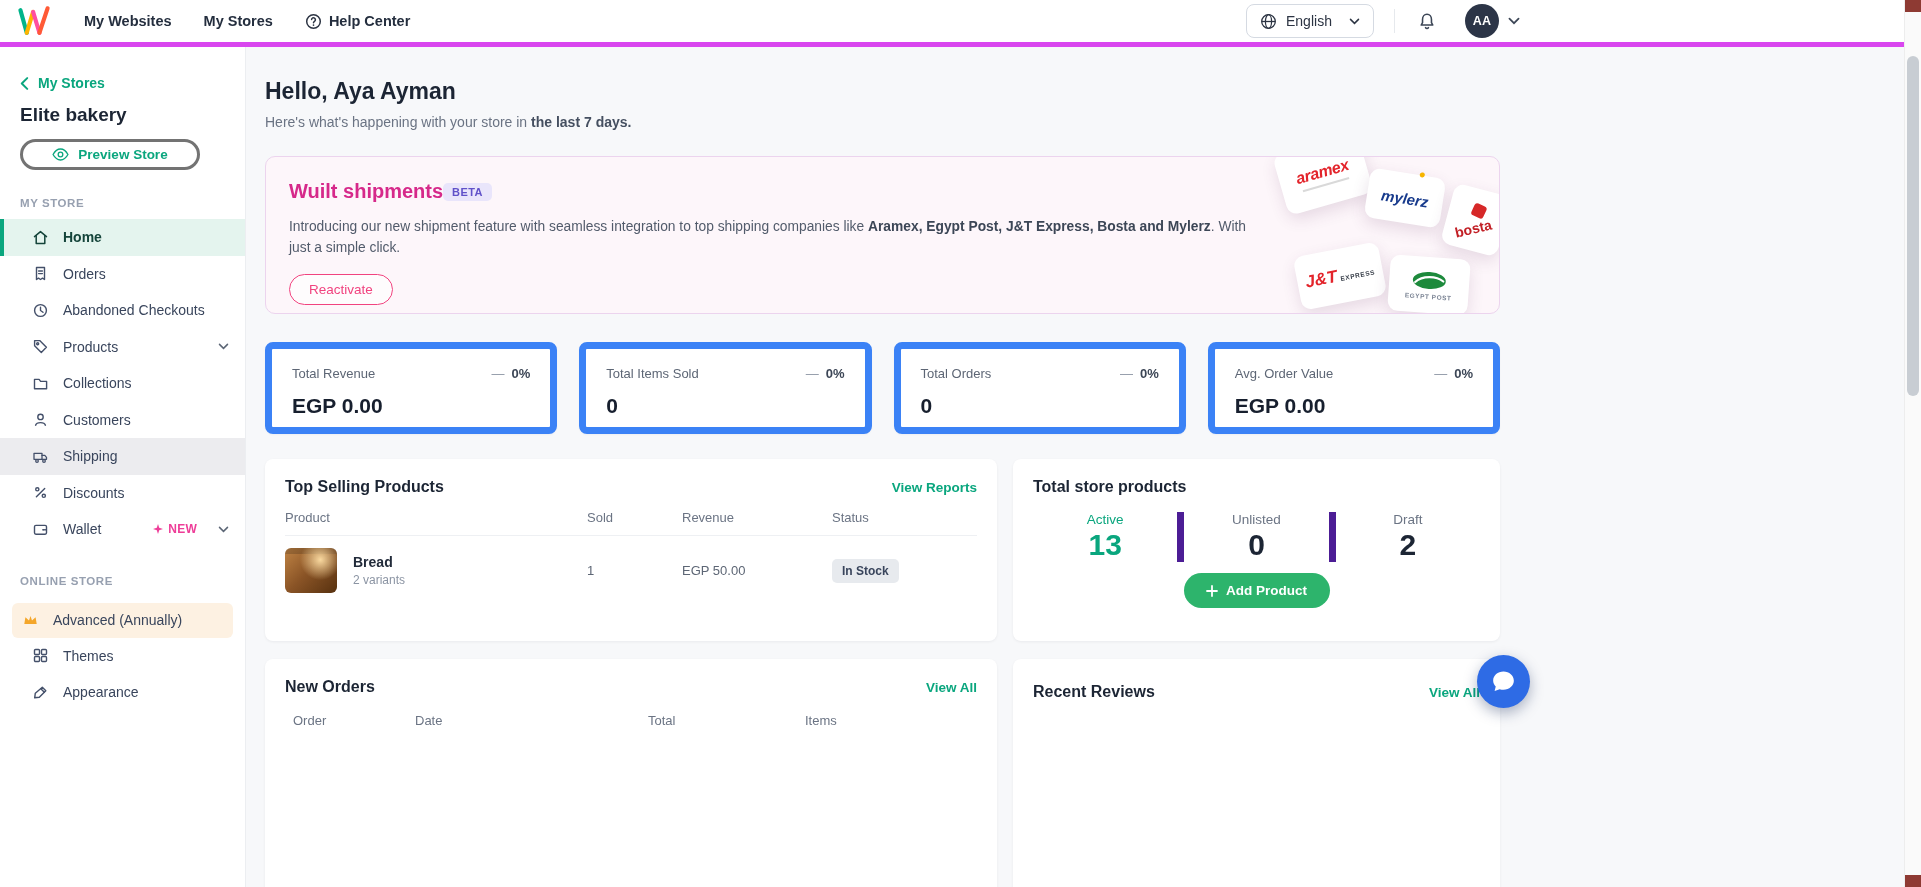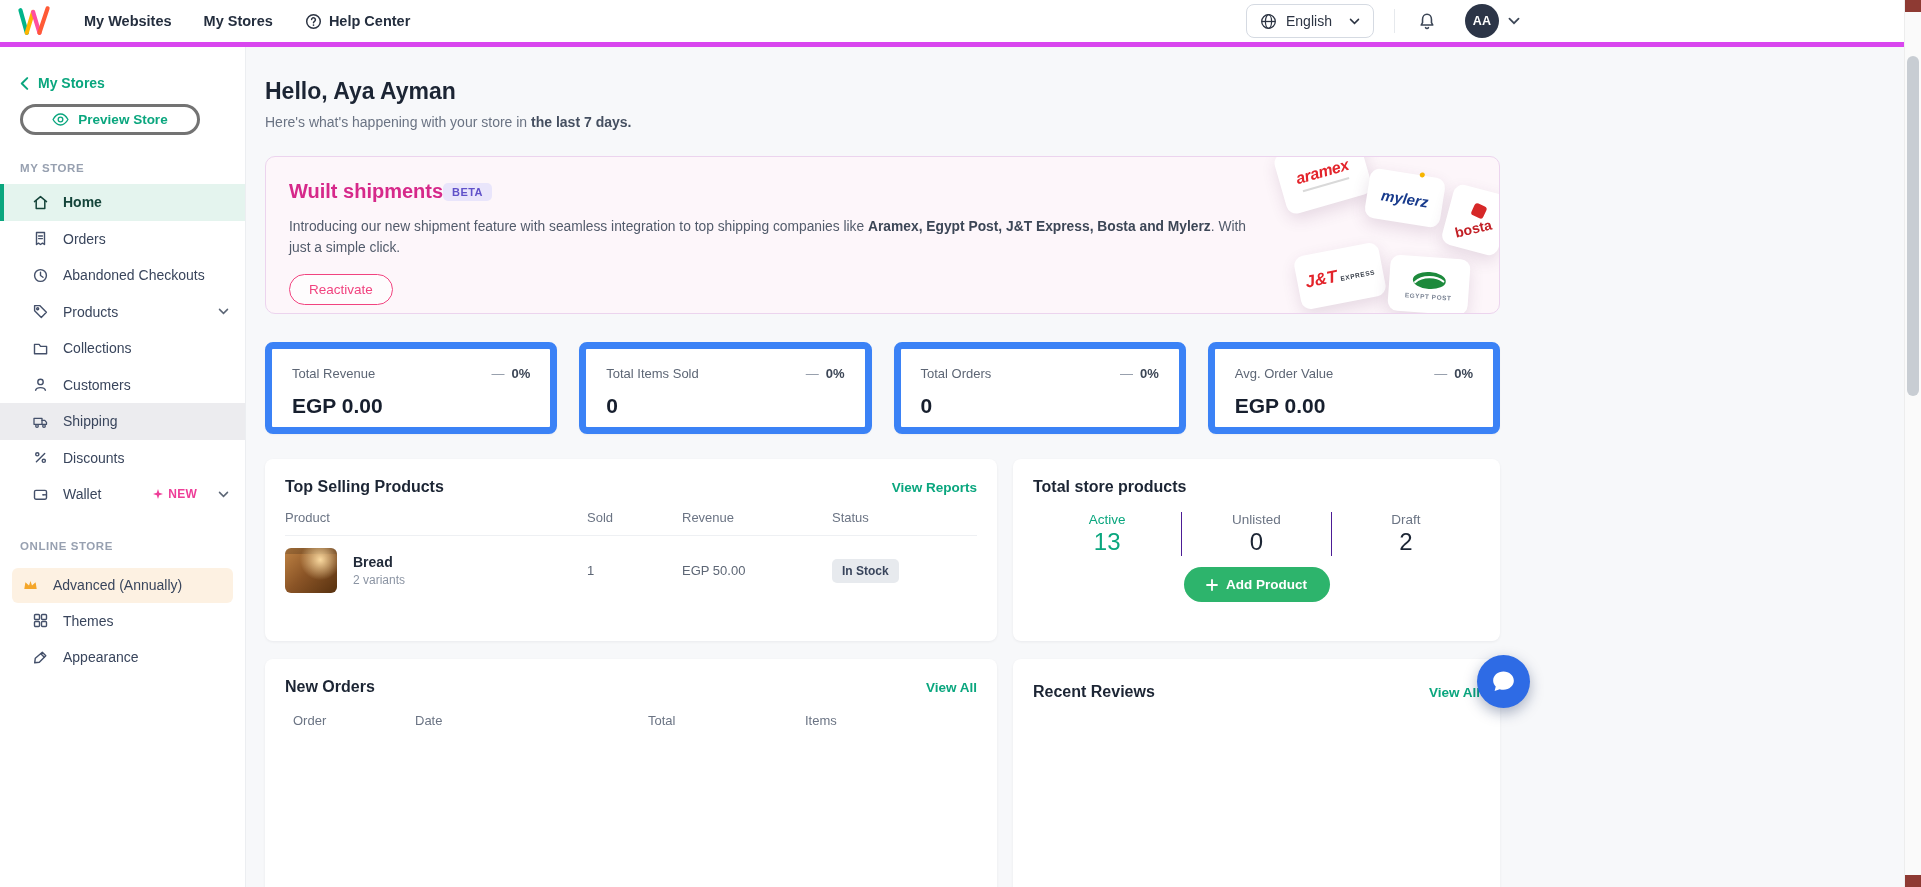--- a/index.html
+++ b/index.html
@@ -118,23 +118,23 @@
       linear-gradient(135deg, #c08445 0%, #8a5426 48%, #57310f 100%); }
   .prod-name { font-size:14px; font-weight:700; color:#222b3a; }
   .prod-variants { font-size:12px; color:#8b94a3; margin-top:3px; }
   .cell { font-size:13px; color:#5d6675; }
   .badge-instock { display:inline-block; background:#e7eaee; color:#39455c; font-size:12px; font-weight:600;
     padding:5px 10px; border-radius:5px; }
 
   .store-products { width:487px; height:182px; padding:19px 20px; }
   .counters { margin-top:16px; display:flex;justify-content:flex-end; }
   .counter { flex:1; text-align:center; }
-  .counter + .counter { border-left:1px solid #4c1d95; }
+  .counter + .counter { border-left:7px solid #4c1d95; }
   .counter-label { font-size:13.5px; color:#6b7484; }
-  .counter-value { font-size:24px; font-weight:400; color:#1c2534; margin-top:1px; }
+  .counter-value { font-size:30px; font-weight:700; color:#1c2534; margin-top:1px; }
   .counter.teal .counter-label, .counter.teal .counter-value { color:#0aa67e; }
   .add-product { margin:11px auto 0; display:flex; width:146px; height:35px; background:#2db46c; color:#fff;
     border:none; border-radius:18px; align-items:center; justify-content:center; gap:8px; font-size:13.5px;
     font-weight:700; cursor:pointer; }
 
   .new-orders { width:732px; height:260px; padding:19px 20px; }
   .orders-head { margin-top:17px; display:grid; grid-template-columns:122px 233px 157px 1fr;
     padding-left:8px; font-size:13px; color:#6b7484; padding-bottom:11px; }
   .recent-reviews { width:487px; height:260px; padding:24px 20px 19px; }
 
@@ -217,20 +217,21 @@
 
 <aside class="sidebar">
   <div class="back">
     <span>
       <svg width="9" height="13" viewBox="0 0 8 12" fill="none" stroke="#0aa67e" stroke-width="1.8" stroke-linecap="round" stroke-linejoin="round">
           <path d="M6.5 1 1.5 6l5 5"></path>
         </svg>
     </span>
     <span>My Stores</span>
   </div>
+  <div class="store-name">Elite bakery</div>
   <button class="preview-btn">
     <span>
       <svg width="17" height="13" viewBox="0 0 18 14" fill="none" stroke="#0aa67e" stroke-width="1.4">
         <path d="M1 7C3.2 2.9 6 1.1 9 1.1S14.8 2.9 17 7c-2.2 4.1-5 5.9-8 5.9S3.2 11.1 1 7z"></path>
         <circle cx="9" cy="7" r="2.5"></circle>
       </svg>
     </span>
     <span>Preview Store</span>
   </button>
 

